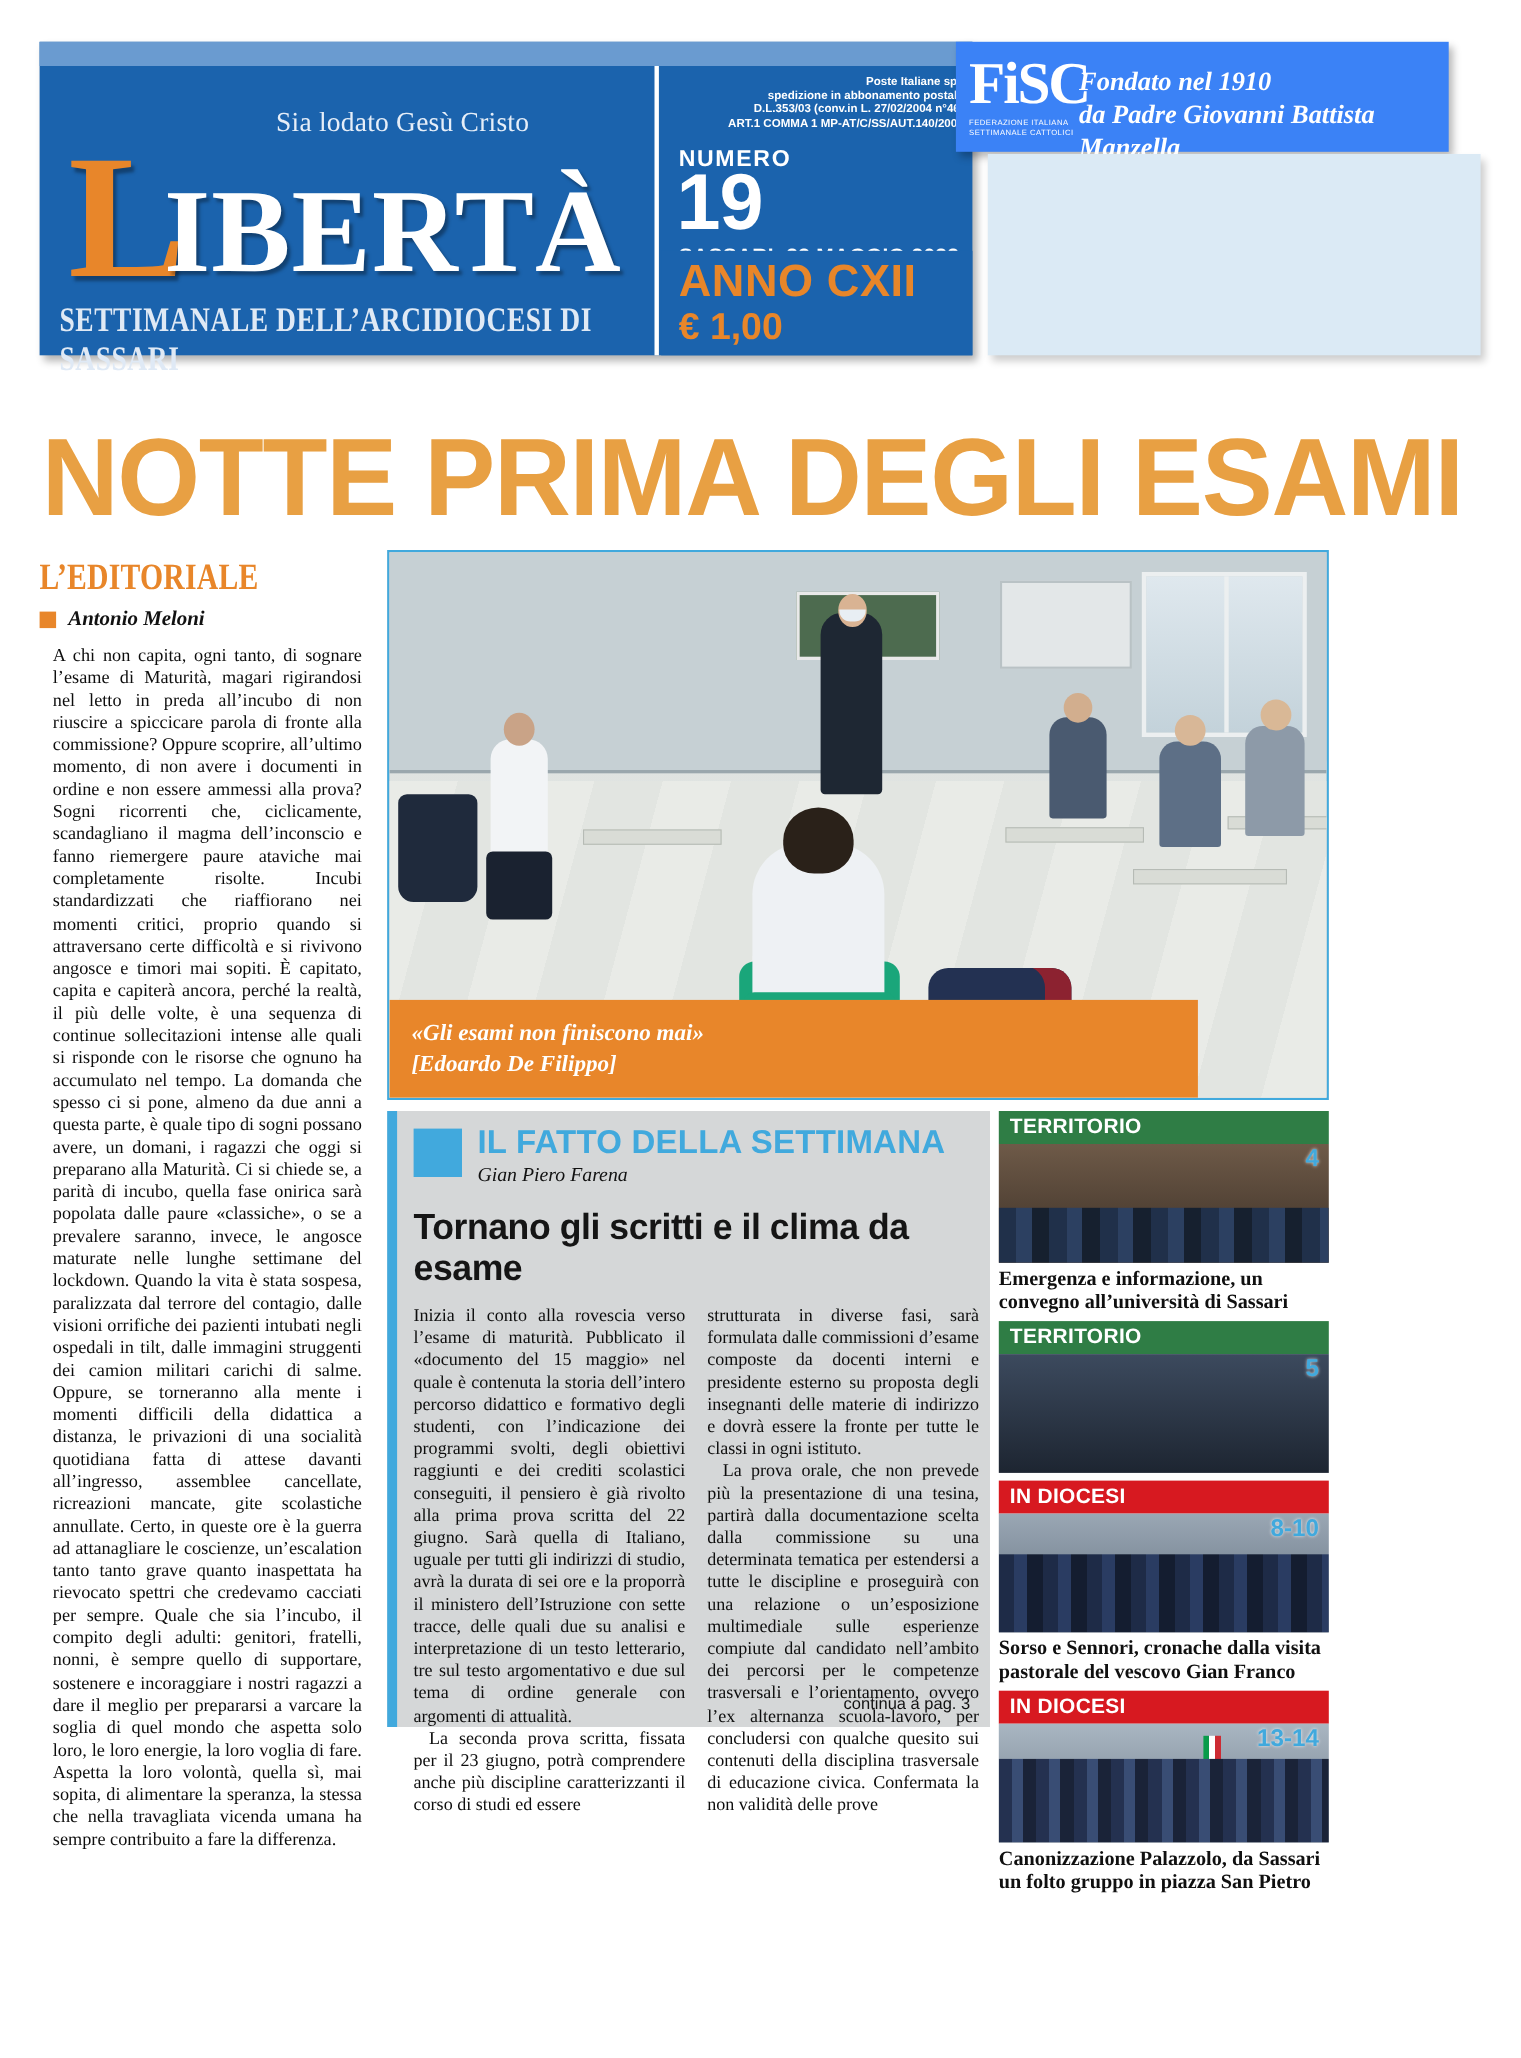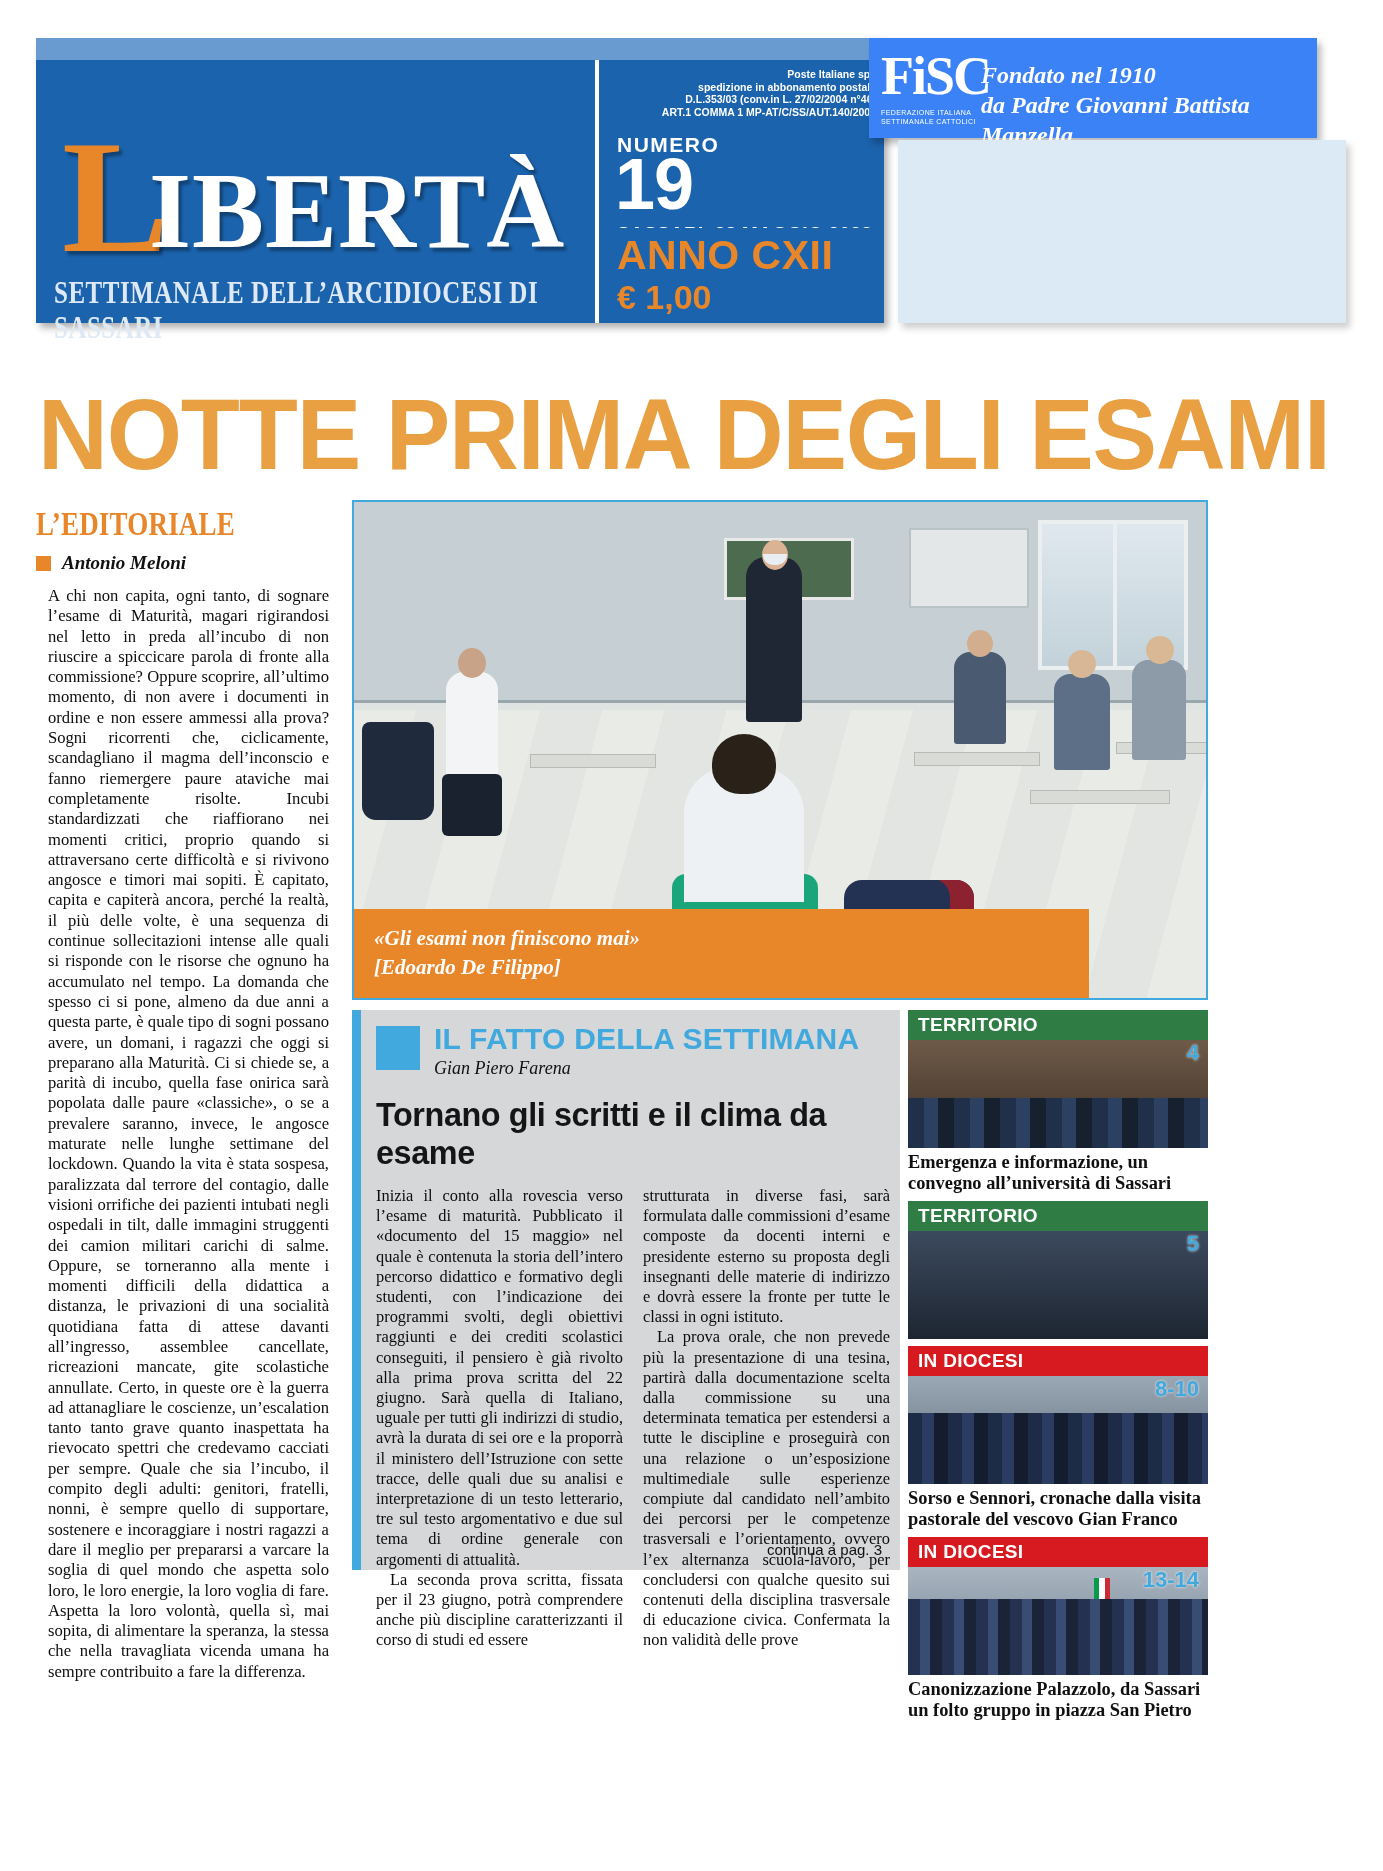--- a/index.html
+++ b/index.html
@@ -374,20 +374,21 @@
 </head>
 <body>
 
 <div class="page">
 
   <div class="masthead">
 
     <div class="mh-blue">
 
       <div class="mh-title-zone">
+        <div class="motto">Sia lodato Gesù Cristo</div>
 
         <div class="logo-wrap">
           <span class="logo-L">L</span>
           <span class="logo-rest">IBERTÀ</span>
         </div>
 
         <div class="subtitle">SETTIMANALE DELL’ARCIDIOCESI DI SASSARI</div>
       </div>
 
       <div class="mh-divider"></div>

